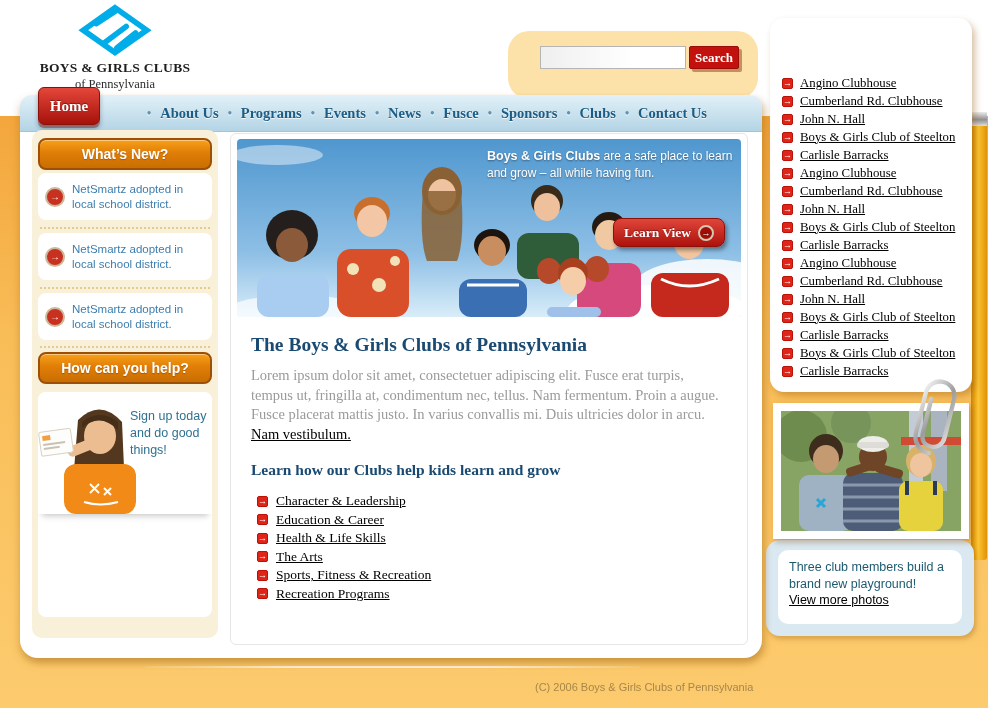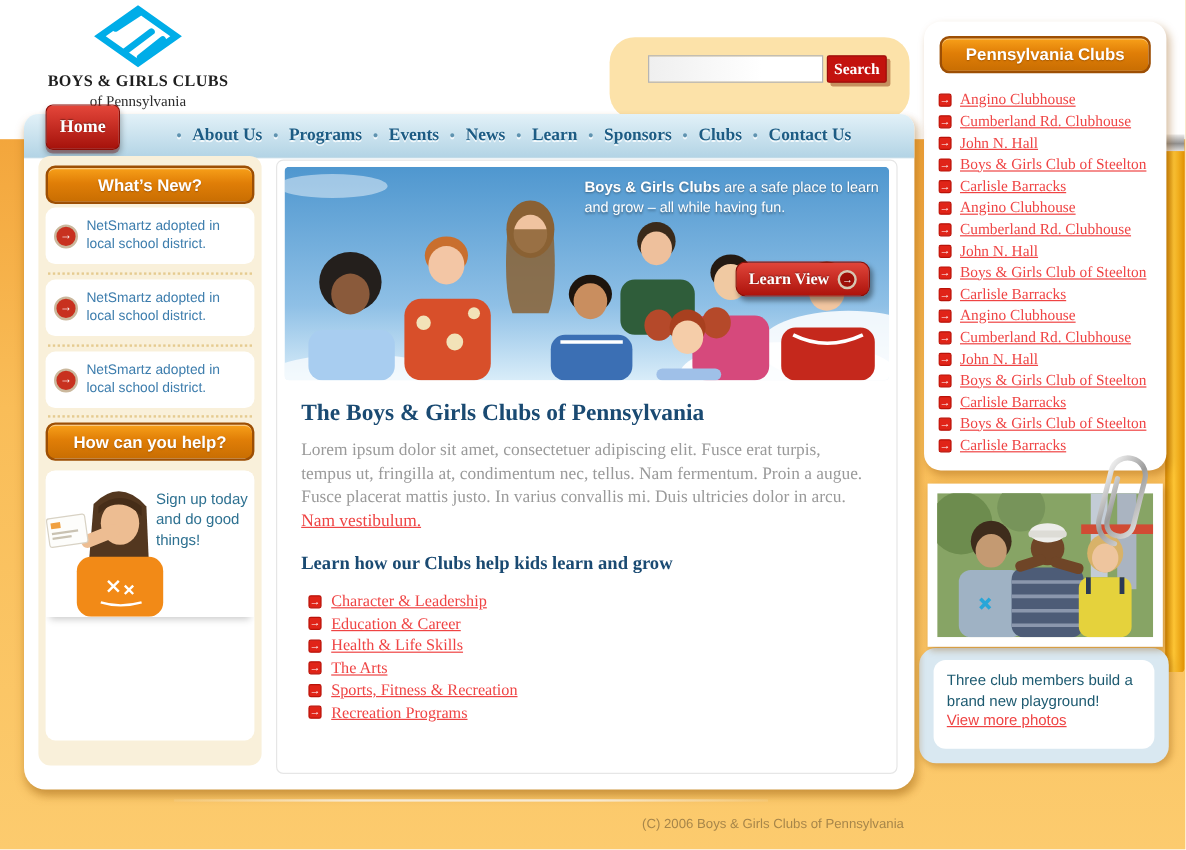--- a/index.html
+++ b/index.html
@@ -38,21 +38,21 @@
                 background:#fff; border-radius:14px; box-shadow:3px 4px 7px rgba(150,85,10,.38); }
   .orange-btn { display:block; background:linear-gradient(180deg,#f8a019,#e07e07 45%,#c96e02);
                 border:2px solid #9d4f04; border-radius:8px; color:#fff; font-weight:bold;
                 font-size:14px; text-align:center; box-shadow:inset 0 1px 0 rgba(255,255,255,.45);
                 text-shadow:0 1px 1px rgba(120,60,0,.5); cursor:pointer; }
   .clubs-title { position:absolute; left:13px; top:12px; width:176px; height:31px; line-height:27px; }
   .clubs-list { position:absolute; left:12px; top:56px; right:6px; list-style:none; }
   .club-item { display:flex; align-items:center; gap:7px; height:18px; white-space:nowrap; overflow:hidden; }
   .sq-arrow { flex:none; width:11px; height:11px; background:#e02418; border:1px solid #b91208; border-radius:2px;
               color:#fff; font-size:9px; line-height:9px; text-align:center; font-weight:bold; }
-  .red-link { color:#ef4444; text-decoration:underline; cursor:pointer; }
+  .red-link { color:#000000; text-decoration:underline; cursor:pointer; }
   .club-item .red-link { font-family:"Liberation Serif",serif; font-size:12.8px; }
 
   .polaroid { position:absolute; left:773px; top:403px; width:196px; height:136px; z-index:3;
               background:#fff; padding:8px; box-shadow:2px 3px 6px rgba(140,80,10,.4); }
   .caption-card { position:absolute; left:766px; top:540px; width:208px; height:96px; z-index:2;
                   background:#d9e8f1; border-radius:14px; box-shadow:2px 3px 5px rgba(150,90,15,.35); }
   .caption-inner { position:absolute; left:12px; top:10px; right:12px; bottom:12px;
                    background:#fff; border-radius:10px; padding:9px 11px;
                    font-size:12.5px; line-height:1.32; color:#1d5a70; }
   .caption-inner .red-link { font-size:12.5px; }
@@ -147,21 +147,20 @@
     <input class="search-input" type="text" value="" style="">
     <button class="search-btn">Search</button>
   </div>
 
   <div class="pencil">
     <div class="pencil-band"></div>
     <div class="pencil-body"></div>
   </div>
 
   <div class="clubs-card">
-    <div class="orange-btn clubs-title">Pennsylvania Clubs</div>
     <ul class="clubs-list">
       <li class="club-item">
           <span class="sq-arrow">→</span>
           <span class="red-link">Angino Clubhouse</span>
         </li>
       <li class="club-item">
           <span class="sq-arrow">→</span>
           <span class="red-link">Cumberland Rd. Clubhouse</span>
         </li>
       <li class="club-item">
@@ -292,21 +291,21 @@
         <li class="nav-item">
             <span class="nav-sep">•</span>
             <span>Events</span>
           </li>
         <li class="nav-item">
             <span class="nav-sep">•</span>
             <span>News</span>
           </li>
         <li class="nav-item">
             <span class="nav-sep">•</span>
-            <span>Learn</span>
+            <span>Fusce</span>
           </li>
         <li class="nav-item">
             <span class="nav-sep">•</span>
             <span>Sponsors</span>
           </li>
         <li class="nav-item">
             <span class="nav-sep">•</span>
             <span>Clubs</span>
           </li>
         <li class="nav-item">

